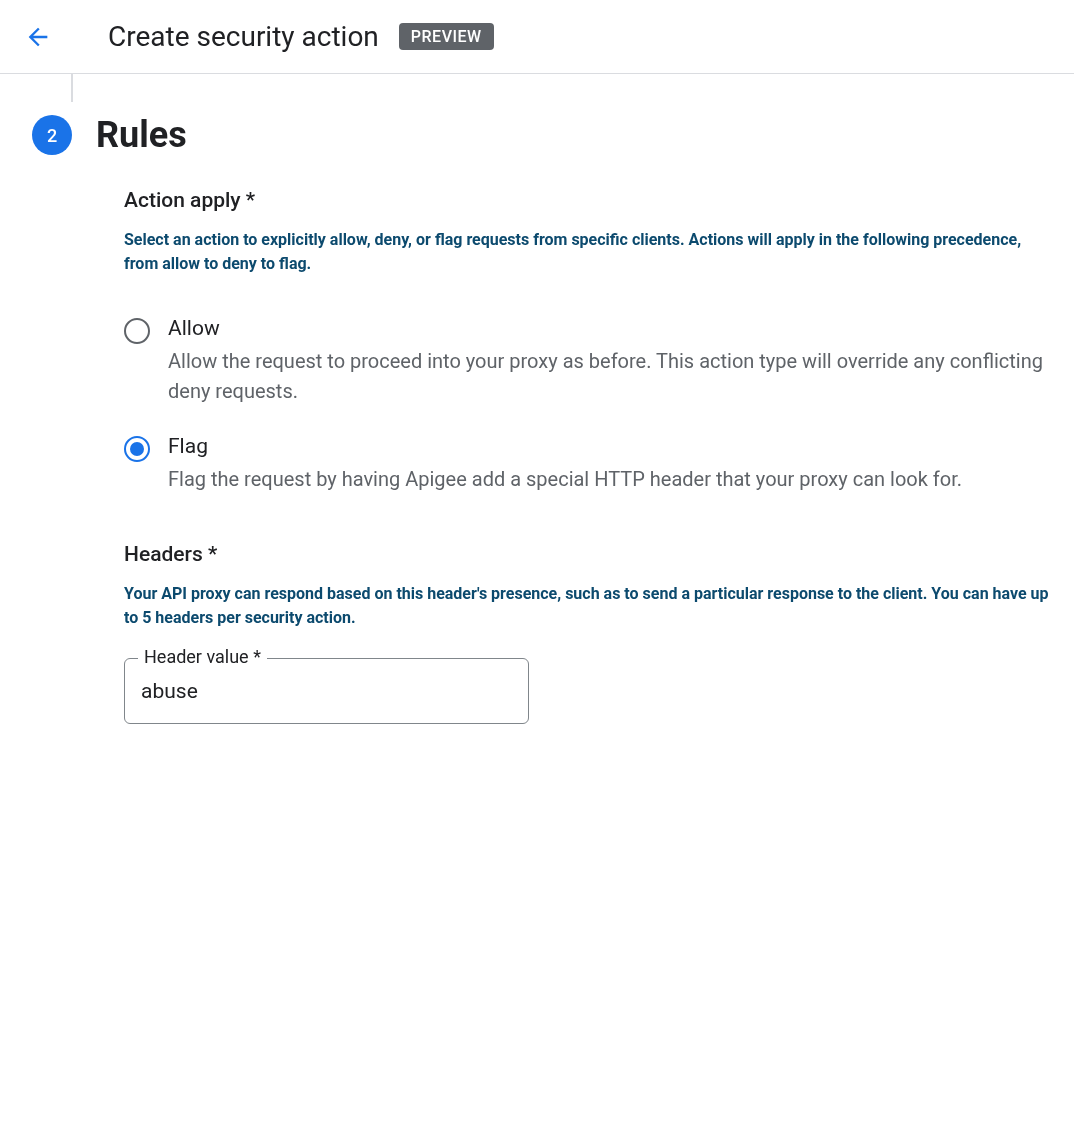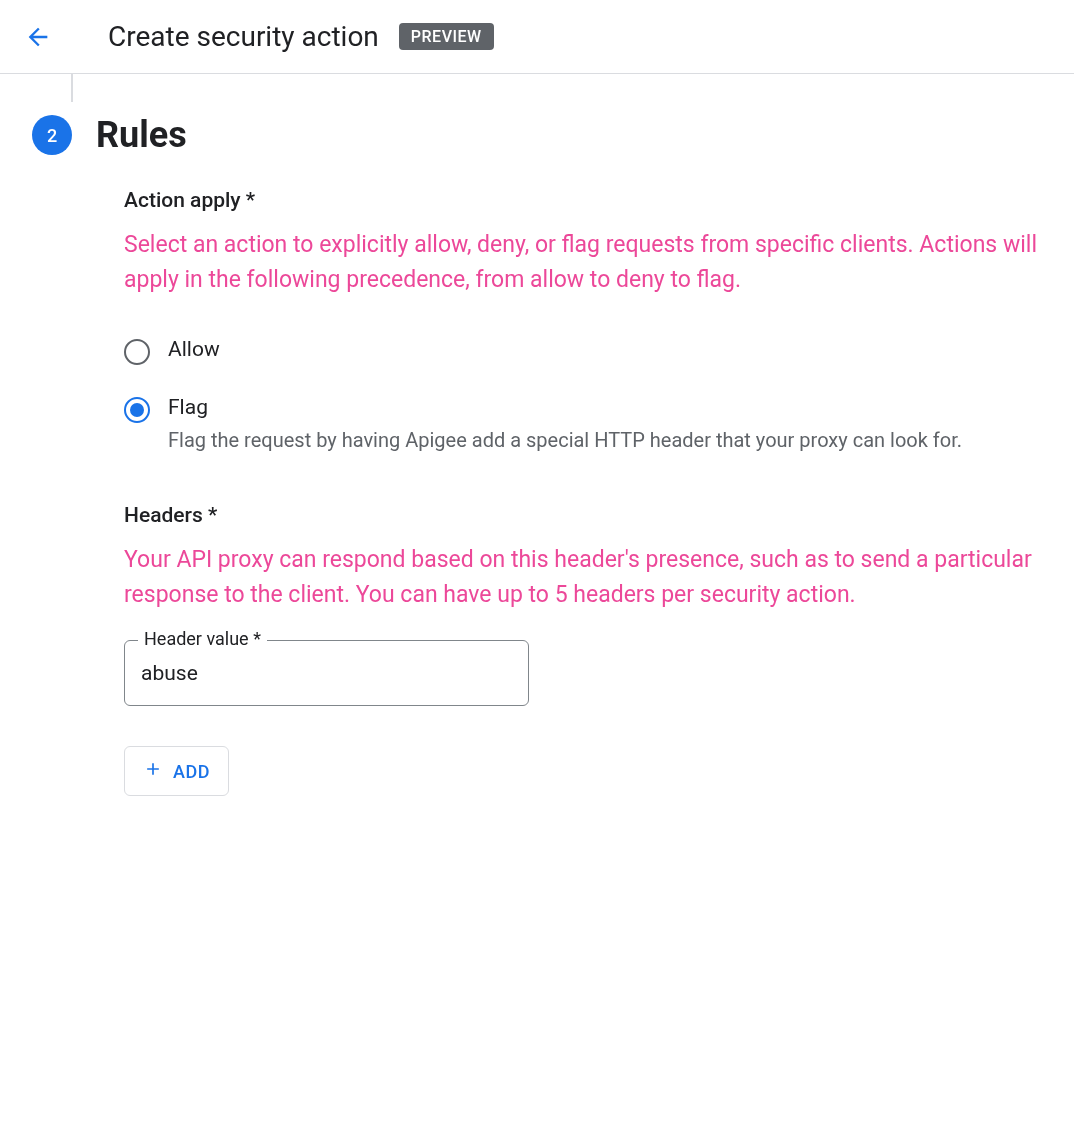--- a/index.html
+++ b/index.html
@@ -89,24 +89,25 @@
       margin-top: 32px;
       max-width: 940px;
     }
     .section-label {
       font-size: 21px;
       font-weight: 500;
       color: #202124;
       margin-bottom: 16px;
     }
     .section-description {
-      font-size: 23px;
-      color: #ec4899;
+      font-size: 16px;
+      color: #0c4a6e;
       line-height: 1.5;
       margin-bottom: 40px;
+      font-weight: bold;
     }
     .radio-group {
       display: flex;
       flex-direction: column;
       gap: 28px;
       margin-bottom: 48px;
     }
     .radio-option {
       display: flex;
       gap: 18px;
@@ -229,20 +230,21 @@
 
     <div class="section-label">Action apply *</div>
     <div class="section-description">Select an action to explicitly allow, deny, or flag requests from specific clients. Actions will apply in the following precedence, from allow to deny to flag.</div>
 
     <div class="radio-group">
 
       <div class="radio-option">
         <div class="radio-circle"></div>
         <div class="radio-content">
           <div class="radio-label">Allow</div>
+          <div class="radio-description">Allow the request to proceed into your proxy as before. This action type will override any conflicting deny requests.</div>
         </div>
       </div>
 
 
       <div class="radio-option">
         <div class="radio-circle selected"></div>
         <div class="radio-content">
           <div class="radio-label">Flag</div>
           <div class="radio-description">Flag the request by having Apigee add a special HTTP header that your proxy can look for.</div>
         </div>
@@ -254,24 +256,16 @@
       <div class="section-label">Headers *</div>
       <div class="section-description" style="margin-bottom:20px;">Your API proxy can respond based on this header's presence, such as to send a particular response to the client. You can have up to 5 headers per security action.</div>
 
       <div class="input-row">
         <div class="input-wrapper">
           <span class="input-label">Header value *</span>
           <input class="outlined-input" type="text" value="abuse" style="">
         </div>
       </div>
 
-      <button class="add-button">
-        <span>
-          <svg viewBox="0 0 24 24">
-              <path d="M19 13h-6v6h-2v-6H5v-2h6V5h2v6h6v2z"></path>
-            </svg>
-        </span>
-        <span>ADD</span>
-      </button>
     </div>
 
   </div>
 </div>
 
 </body></html>

